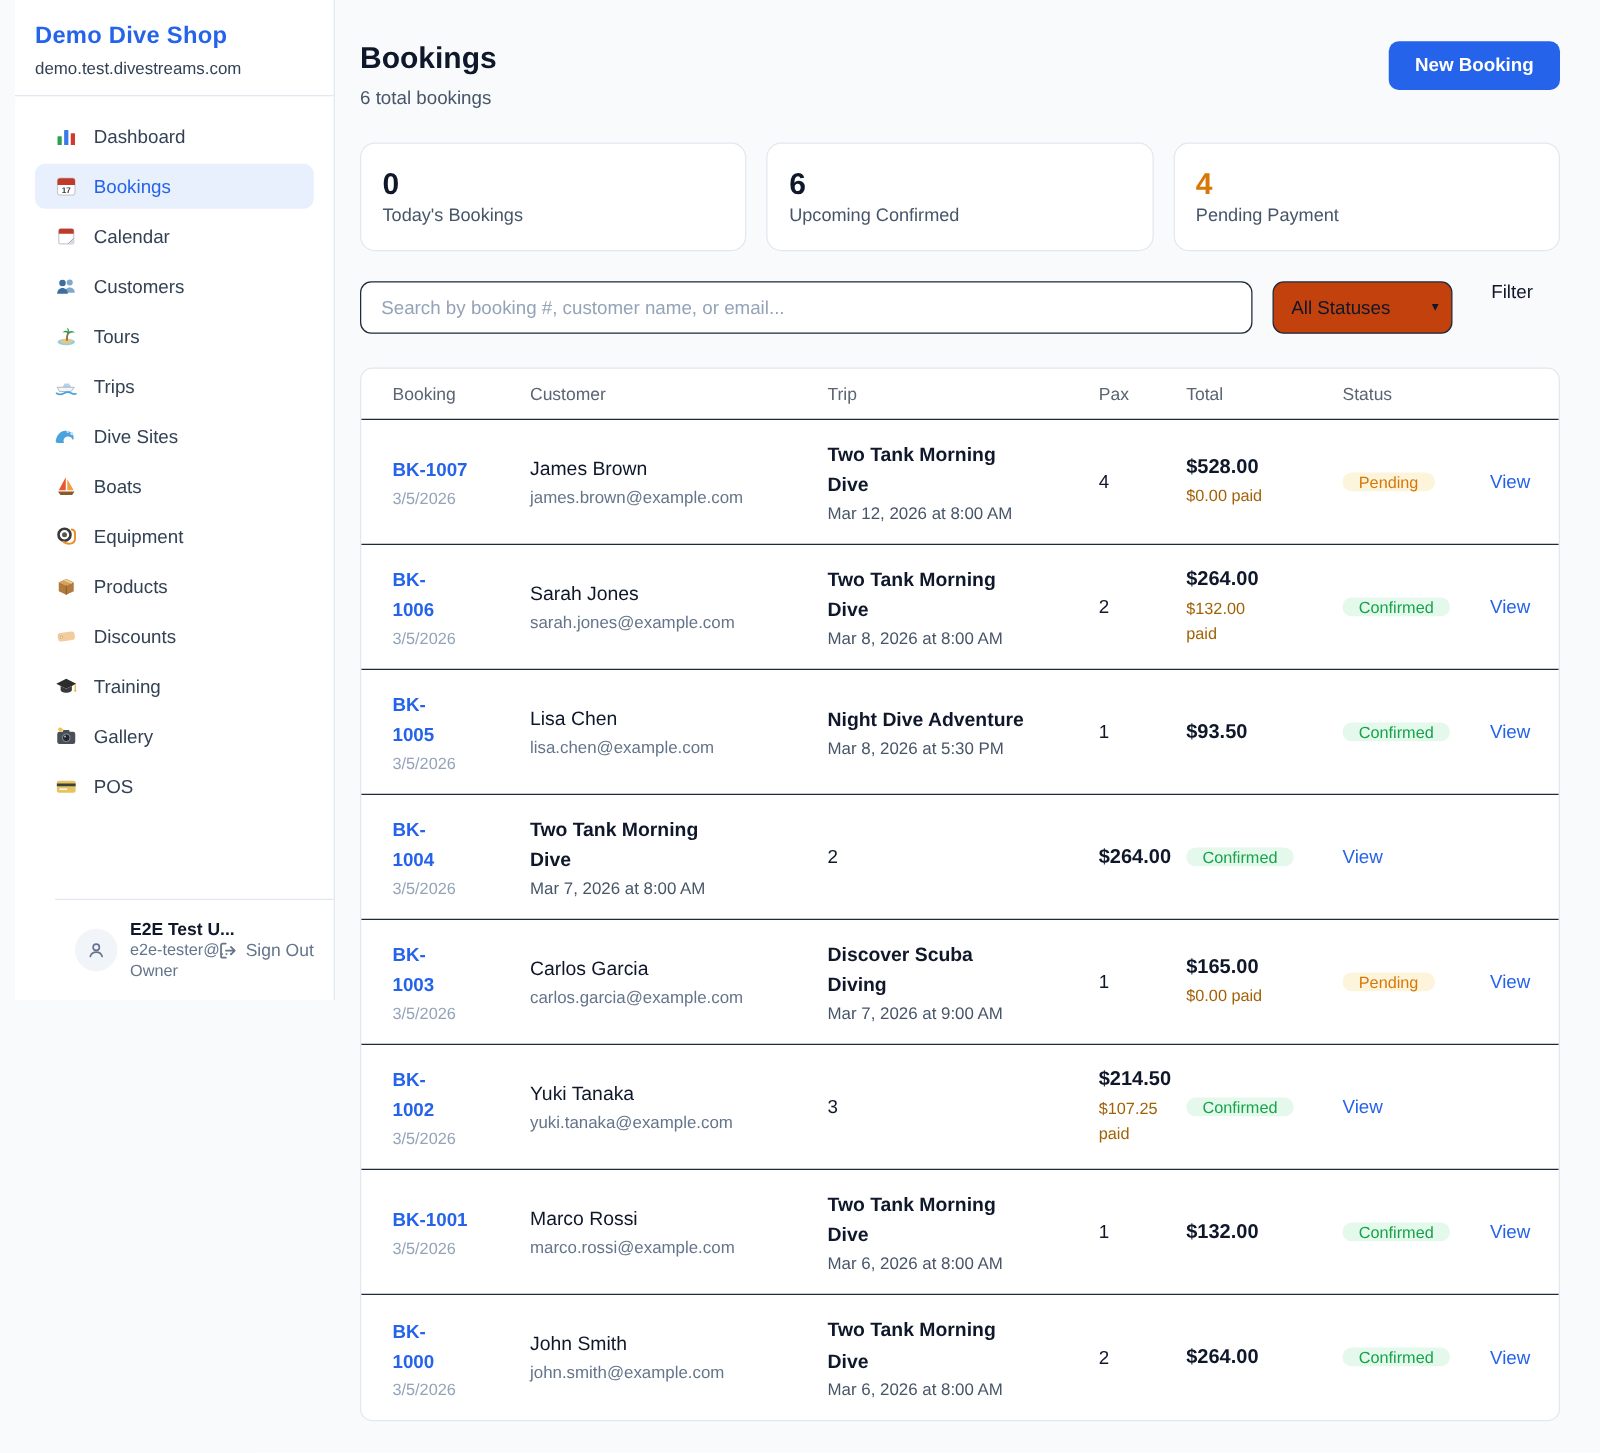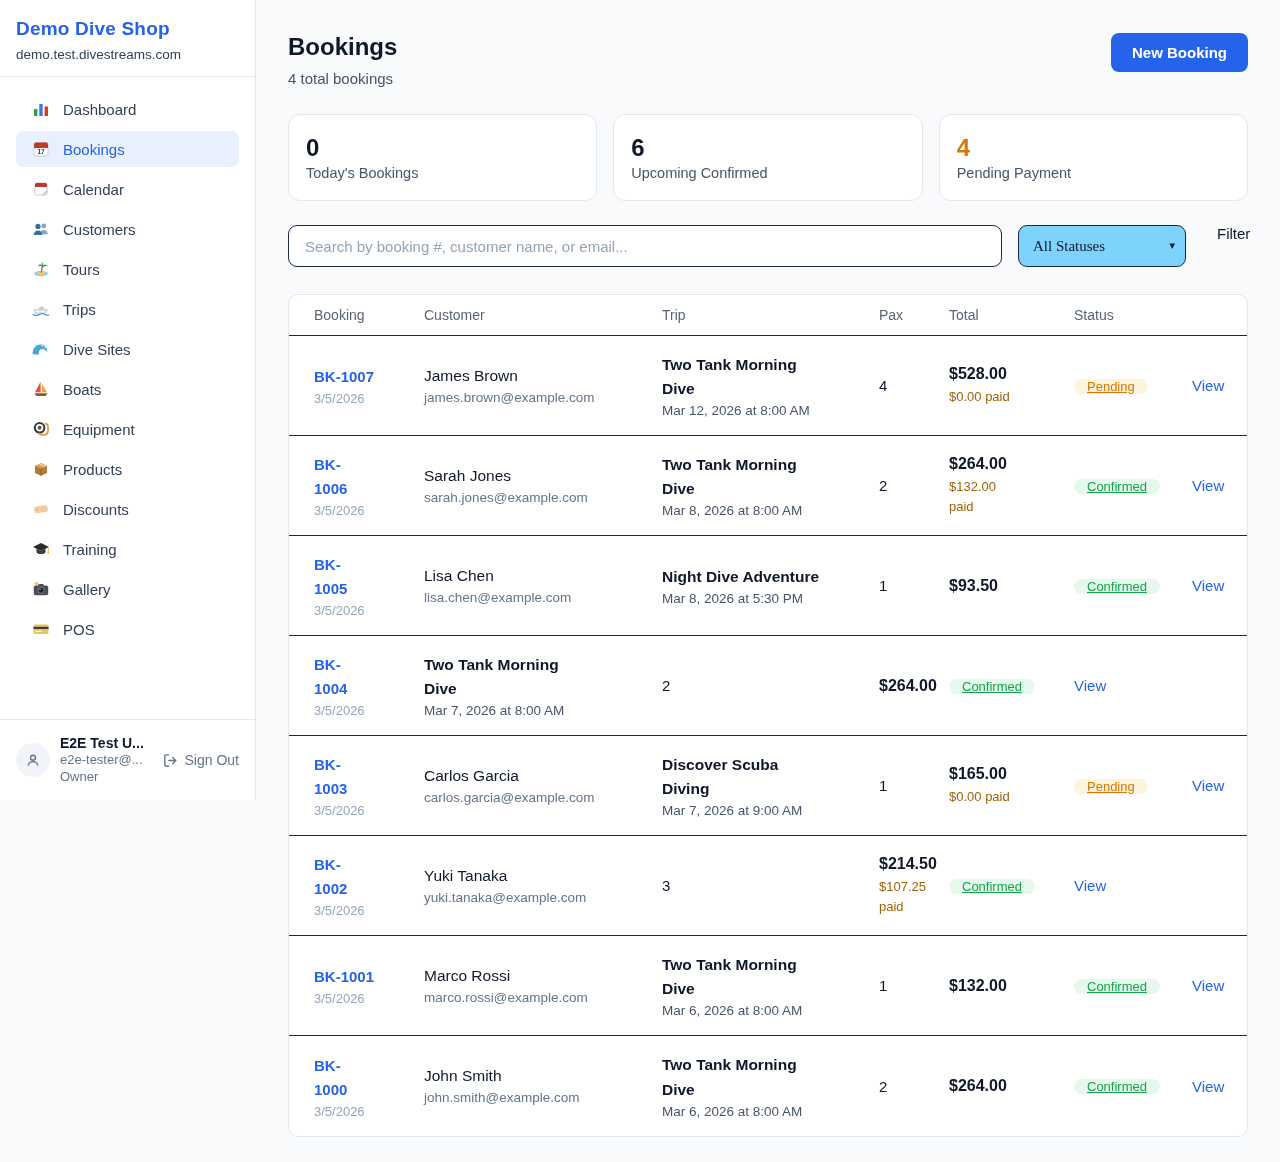--- a/index.html
+++ b/index.html
@@ -5,42 +5,42 @@
   * { box-sizing: border-box; margin: 0; padding: 0; }
   html, body { width: 1280px; height: 1162px; }
   body {
     font-family: "Liberation Sans", sans-serif;
     background: #f8fafc;
     color: #0f172a;
     overflow: hidden;
   }
   
   .sidebar {
-    position: absolute; left: 0; top: 0;
+    position: absolute; left: 12px; top: 0;
     width: 256px; height: 800px;
     background: #ffffff;
     border-right: 1px solid #e2e8f0;
     display: flex; flex-direction: column;
   }
   .brand-block { padding: 18px 16px 14px 16px; border-bottom: 1px solid #e2e8f0; }
   .brand-title { color: #2563eb; font-size: 19px; font-weight: bold; letter-spacing: .2px; }
   .brand-domain { color: #334155; font-size: 13.5px; margin-top: 7px; }
   .nav { padding: 14px 16px 0 16px; flex: 1 1 auto; }
   .nav-item {
     display: flex; align-items: center; gap: 13px;
     padding: 9px 16px; margin-bottom: 4px;
     border-radius: 8px; cursor: pointer;
     color: #334155; font-size: 15px; text-decoration: none;
   }
   .nav-item.active { background: #e8f0fd; color: #2563eb; }
   .nav-item .ic { width: 18px; height: 18px; flex: 0 0 18px; display: inline-flex; }
   .nav-item .ic svg { width: 18px; height: 18px; }
   .sidebar-footer {
     border-top: 1px solid #e2e8f0;
-    padding: 14px 16px; display: flex; align-items: center; gap: 10px;
+    padding: 14px 16px; display: flex; align-items: center; gap: 10px; margin-left: 32px;
   }
   .avatar {
     width: 34px; height: 34px; border-radius: 50%;
     background: #f1f5f9; display: flex; align-items: center; justify-content: center;
     flex: 0 0 34px;
   }
   .avatar svg { width: 20px; height: 20px; }
   .user-meta { flex: 1 1 auto; min-width: 0; line-height: 1.3; }
   .user-name { font-size: 14px; font-weight: bold; color: #0f172a; white-space: nowrap; }
   .user-email, .user-role { font-size: 13px; color: #64748b; white-space: nowrap; }
@@ -74,24 +74,24 @@
   .search-input {
     flex: 0 0 714px; height: 42px;
     border: 1.5px solid #1e293b; border-radius: 9px;
     padding: 0 16px; font-family: inherit; font-size: 15px; color: #0f172a;
     background: #fff; outline: none;
   }
   .search-input::placeholder { color: #94a3b8; }
   .select-wrap { position: relative; }
   .status-select {
     -webkit-appearance: none; appearance: none;
-    height: 42px; width: 168px;
+    height: 42px; width: 144px;
     border: 1.5px solid #1e293b; border-radius: 9px;
-    padding: 0 30px 0 14px; font-family: Liberation Serif, serif; font-size: 15px; color: #0f172a;
-    background: #7dd3fc; cursor: pointer; outline: none;
+    padding: 0 30px 0 14px; font-family: Liberation Sans, sans-serif; font-size: 15px; color: #0f172a;
+    background: #c2410c; cursor: pointer; outline: none;
   }
   .select-chevron {
     position: absolute; right: 11px; top: 50%; transform: translateY(-54%);
     font-size: 11px; color: #0f172a; pointer-events: none;
   }
   .filter-label { font-size: 15px; color: #0f172a; margin-left: 15px; cursor: pointer; }
   
   .table-card {
     margin-top: 27px; background: #fff;
     border: 1px solid #e2e8f0; border-radius: 10px;
@@ -109,21 +109,21 @@
   .bk-id { color: #2563eb; font-size: 15px; font-weight: bold; white-space: pre-line; line-height: 1.6; cursor: pointer; text-decoration: none; display: inline-block; }
   .bk-date { color: #94a3b8; font-size: 13px; margin-top: 2px; }
   .cust-name { font-size: 15.5px; color: #0f172a; }
   .cust-email { font-size: 13.5px; color: #64748b; margin-top: 5px; }
   .trip-name { font-size: 15.5px; font-weight: bold; color: #0f172a; white-space: pre-line; line-height: 1.55; }
   .trip-date { font-size: 13.5px; color: #475569; margin-top: 2px; }
   .pax { font-size: 15px; color: #0f172a; }
   .total { font-size: 16px; font-weight: bold; color: #0f172a; }
   .paid { font-size: 13px; color: #a16207; margin-top: 4px; white-space: pre-line; line-height: 1.5; }
   .badge {
-    display: inline-block; font-size: 13px; padding: 0 13px; border-radius: 999px; text-decoration: underline;
+    display: inline-block; font-size: 13px; padding: 0 13px; border-radius: 999px;
   }
   .badge.pending { background: #fdf4dc; color: #d97706; }
   .badge.confirmed { background: #e4f9ec; color: #16a34a; }
   .view-link { color: #2563eb; font-size: 15px; cursor: pointer; text-decoration: none; justify-self: start; }
 </style>
 </head>
 <body>
 
 <aside class="sidebar">
   <div class="brand-block">
@@ -304,21 +304,21 @@
         </svg>
       <span>Sign Out</span>
     </a>
   </div>
 </aside>
 
 <main class="main">
   <div class="page-head">
     <div>
       <h1 class="page-title">Bookings</h1>
-      <div class="page-sub">4 total bookings</div>
+      <div class="page-sub">6 total bookings</div>
     </div>
     <button class="btn-primary">New Booking</button>
   </div>
 
   <div class="stats">
     <div class="stat-card">
       <div class="stat-value">0</div>
       <div class="stat-label">Today's Bookings</div>
     </div>
     <div class="stat-card">

